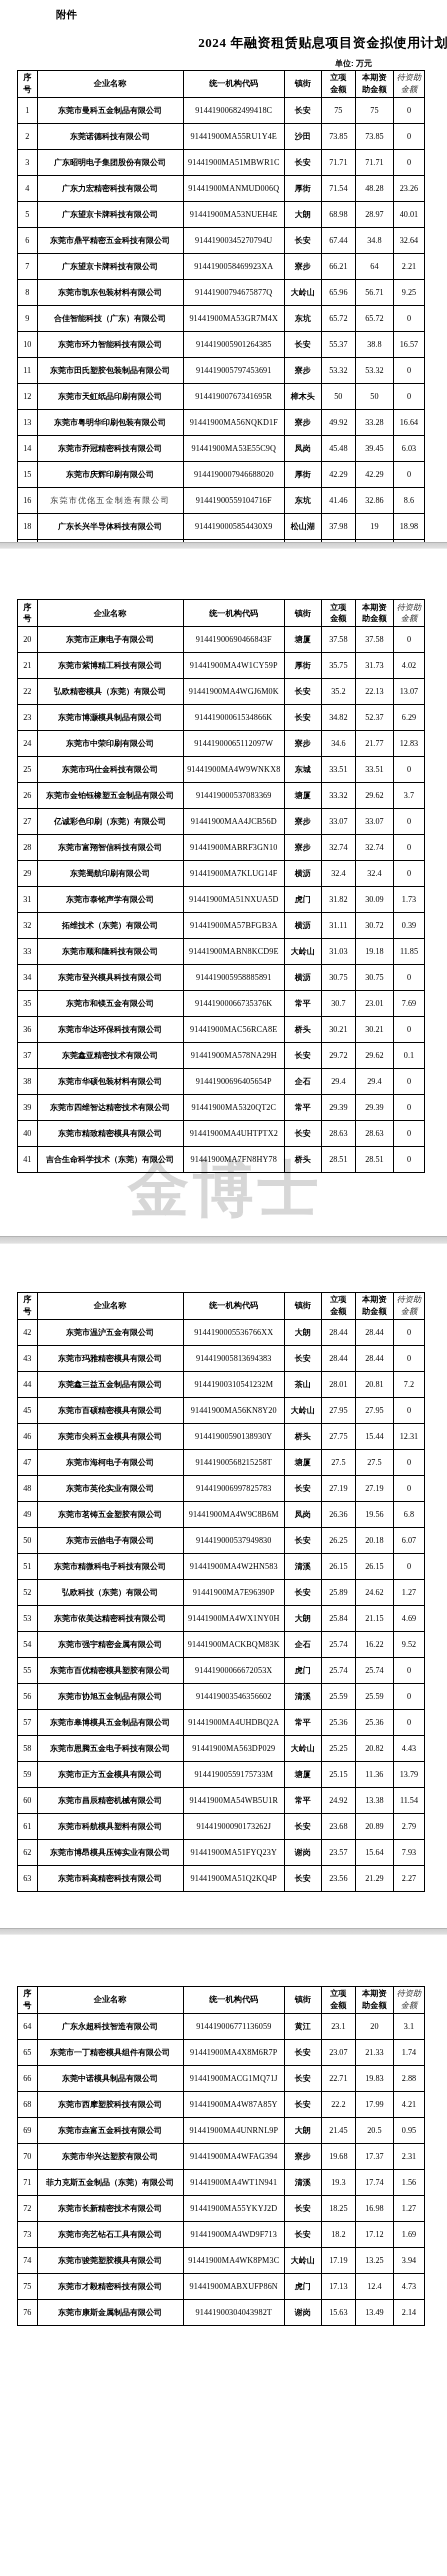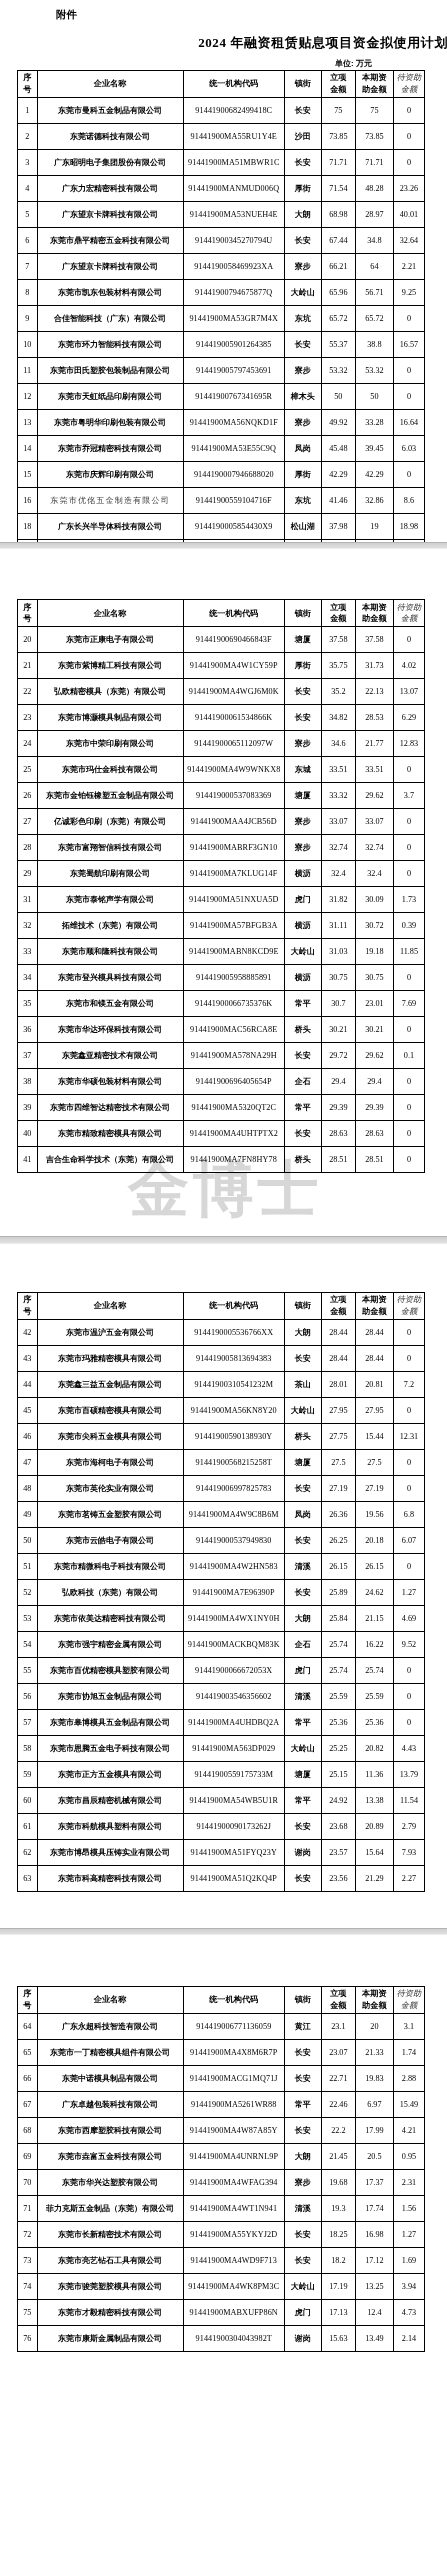--- a/index.html
+++ b/index.html
@@ -278,21 +278,21 @@
           <td class="num">35.2</td>
           <td class="num">22.13</td>
           <td class="num">13.07</td>
         </tr>
         <tr>
           <td class="no">23</td>
           <td class="name">东莞市博灏模具制品有限公司</td>
           <td class="code">91441900061534866K</td>
           <td class="town">长安</td>
           <td class="num">34.82</td>
-          <td class="num">28.53</td>
+          <td class="num">52.37</td>
           <td class="num">6.29</td>
         </tr>
         <tr>
           <td class="no">24</td>
           <td class="name">东莞市中荣印刷有限公司</td>
           <td class="code">91441900065112097W</td>
           <td class="town">寮步</td>
           <td class="num">34.6</td>
           <td class="num">21.77</td>
           <td class="num">12.83</td>
@@ -717,29 +717,20 @@
         <tr>
           <td class="no">66</td>
           <td class="name">东莞中诺模具制品有限公司</td>
           <td class="code">91441900MACG1MQ71J</td>
           <td class="town">长安</td>
           <td class="num">22.71</td>
           <td class="num">19.83</td>
           <td class="num">2.88</td>
         </tr>
         <tr>
-          <td class="no">67</td>
-          <td class="name">广东卓越包装科技有限公司</td>
-          <td class="code">91441900MA5261WR88</td>
-          <td class="town">常平</td>
-          <td class="num">22.46</td>
-          <td class="num">6.97</td>
-          <td class="num">15.49</td>
-        </tr>
-        <tr>
           <td class="no">68</td>
           <td class="name">东莞市西摩塑胶科技有限公司</td>
           <td class="code">91441900MA4W87A85Y</td>
           <td class="town">长安</td>
           <td class="num">22.2</td>
           <td class="num">17.99</td>
           <td class="num">4.21</td>
         </tr>
         <tr>
           <td class="no">69</td>

